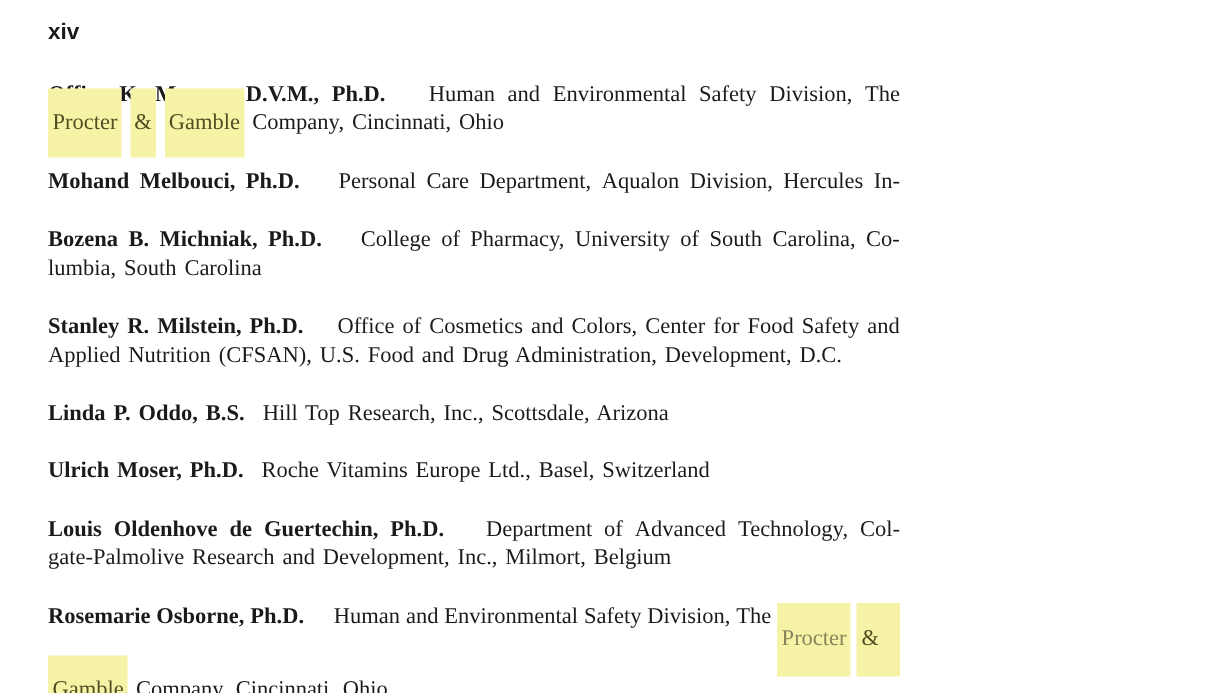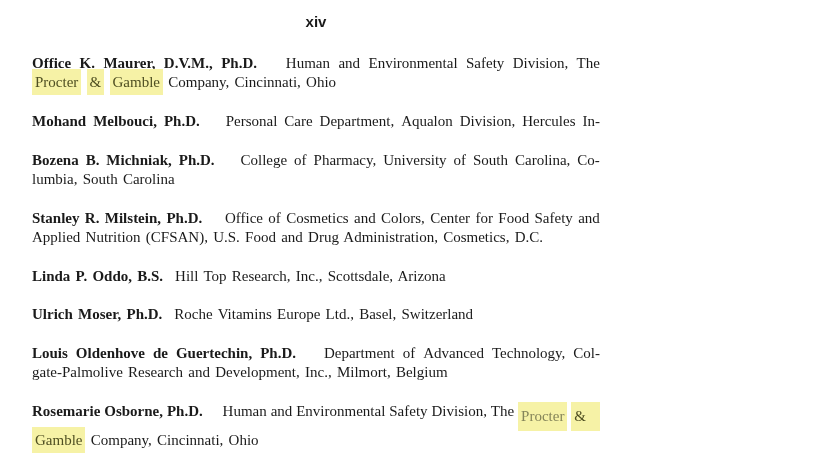--- a/index.html
+++ b/index.html
@@ -17,21 +17,21 @@
   .page {
     box-sizing: border-box;
     width: 819px;
     height: 462px;
     padding: 13px 0 0 32px;
     background: #ffffff;
   }
   .header {
     width: 568px;
     display: flex;
-    justify-content: center;
+    justify-content: flex-start;
     align-items: baseline;
     font-family: "Liberation Sans", sans-serif;
     font-weight: bold;
     font-size: 15px;
     line-height: 17px;
   }
   .header .title {
     font-style: italic;
   }
   .content {
@@ -50,21 +50,21 @@
   .line.justify {
     display: flex;
     justify-content: space-between;
     white-space: nowrap;
   }
   .b { font-weight: bold; }
   .gap { display: inline-block; width: 12px; }
   .hl {
     background: var(--highlight_bg, #f6f2a6);
     color: var(--highlight_text, #4f4f22);
-    padding: 5px 3px;
+    padding: 15px 3px;
   }
   .hl.fade { color: var(--highlight_text_faded, #85855a); }
   .hl.ext { padding-right: 14px; }
 </style>
 </head>
 <body>
 
 <div class="page">
   <div class="header">
     <span class="page-num">xiv</span>
@@ -131,21 +131,21 @@
           <span>of</span>
           <span>Cosmetics</span>
           <span>and</span>
           <span>Colors,</span>
           <span>Center</span>
           <span>for</span>
           <span>Food</span>
           <span>Safety</span>
           <span>and</span>
         </div>
-        <div class="line"><span>Applied Nutrition (CFSAN), U.S. Food and Drug Administration, Cosmetics, D.C.</span></div>
+        <div class="line"><span>Applied Nutrition (CFSAN), U.S. Food and Drug Administration, Development, D.C.</span></div>
       </div>
       <div class="entry">
         <div class="line"><span class="b">Linda P. Oddo, B.S.</span><span class="gap"></span><span>Hill Top Research, Inc., Scottsdale, Arizona</span></div>
       </div>
       <div class="entry">
         <div class="line"><span class="b">Ulrich Moser, Ph.D.</span><span class="gap"></span><span>Roche Vitamins Europe Ltd., Basel, Switzerland</span></div>
       </div>
       <div class="entry">
         <div class="line justify">
           <span class="b">Louis</span>

